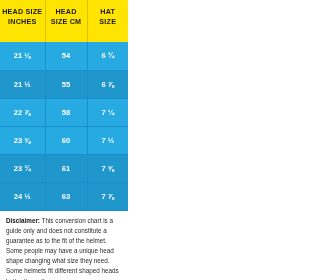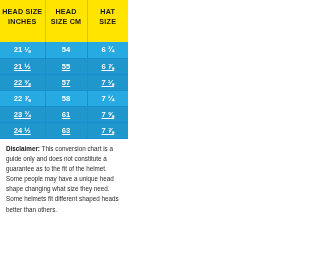--- a/index.html
+++ b/index.html
@@ -48,31 +48,31 @@
   thead th .hl {
     display: block;
   }
 
   tbody td {
     font-size: 7.6px;
     font-weight: bold;
     text-align: center;
     color: #ffffff;
     padding: 1.5px 0 1.5px 0;
-    height: 16px;
+    height: 28px;
     line-height: 9px;
     box-sizing: border-box;
     border-right: 1px solid #1a8fd0;
     border-bottom: 1px solid #1a8fd0;
     white-space: nowrap;
   }
   tbody td:last-child { border-right: none; }
 
   tbody tr.band-a td { background: #27a9e1; }
-  tbody tr.band-b td { background: #1f96cc; text-decoration: underline; }
+  tbody tr.band-b td { background: #1f96cc; }
   tbody tr.band-hi td { background: #3dc0f0; }
 
   .disclaimer {
     padding: 5px 6px 4px 6px;
     font-size: 6.3px;
     line-height: 1.62;
     color: #2b2b2b;
     text-align: left;
     box-sizing: border-box;
   }
@@ -112,29 +112,29 @@
         <tr class="band-a">
           <td>21 ⅛</td>
           <td>54</td>
           <td>6 ¾</td>
         </tr>
         <tr class="band-b">
           <td>21 ½</td>
           <td>55</td>
           <td>6 ⅞</td>
         </tr>
-        <tr class="band-b">
-          <td>22 ⅜</td>
-          <td>57</td>
-          <td>7 ⅛</td>
-        </tr>
         <tr class="band-a">
           <td>22 ⅞</td>
           <td>58</td>
           <td>7 ¼</td>
+        </tr>
+        <tr class="band-a">
+          <td>23 ⅜</td>
+          <td>60</td>
+          <td>7 ½</td>
         </tr>
         <tr class="band-b">
           <td>23 ¾</td>
           <td>61</td>
           <td>7 ⅝</td>
         </tr>
         <tr class="band-b">
           <td>24 ½</td>
           <td>63</td>
           <td>7 ⅞</td>

